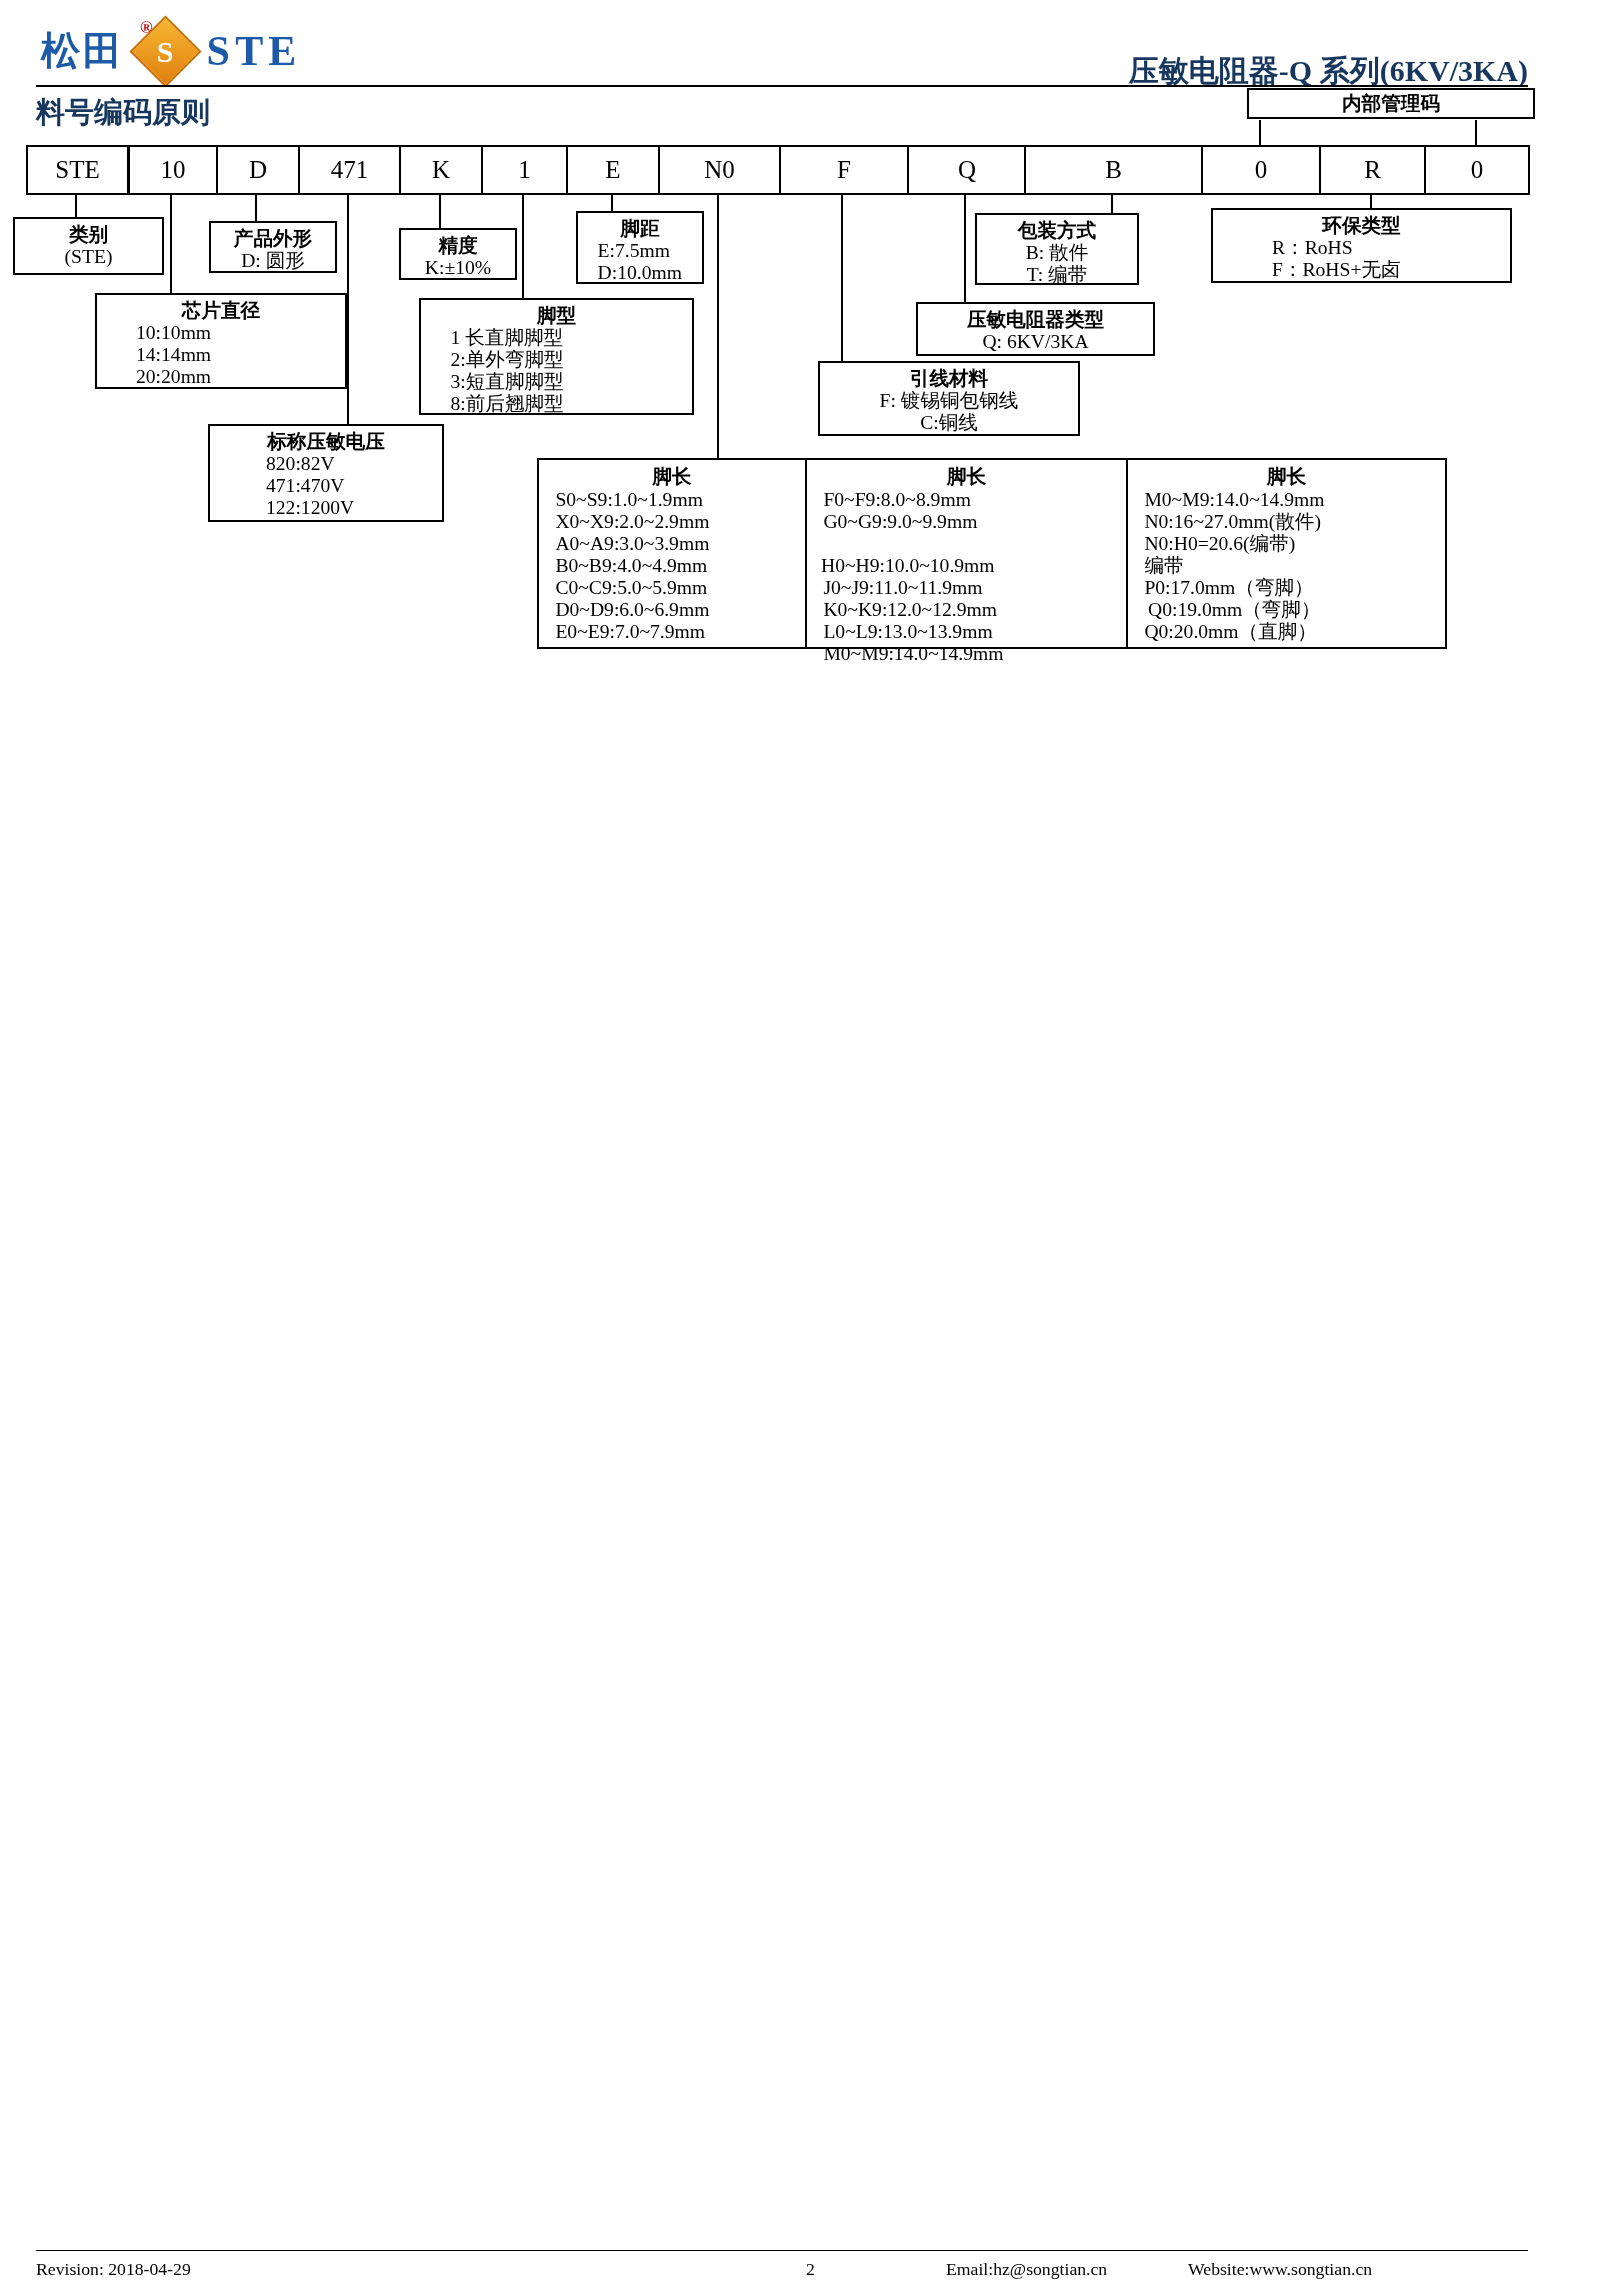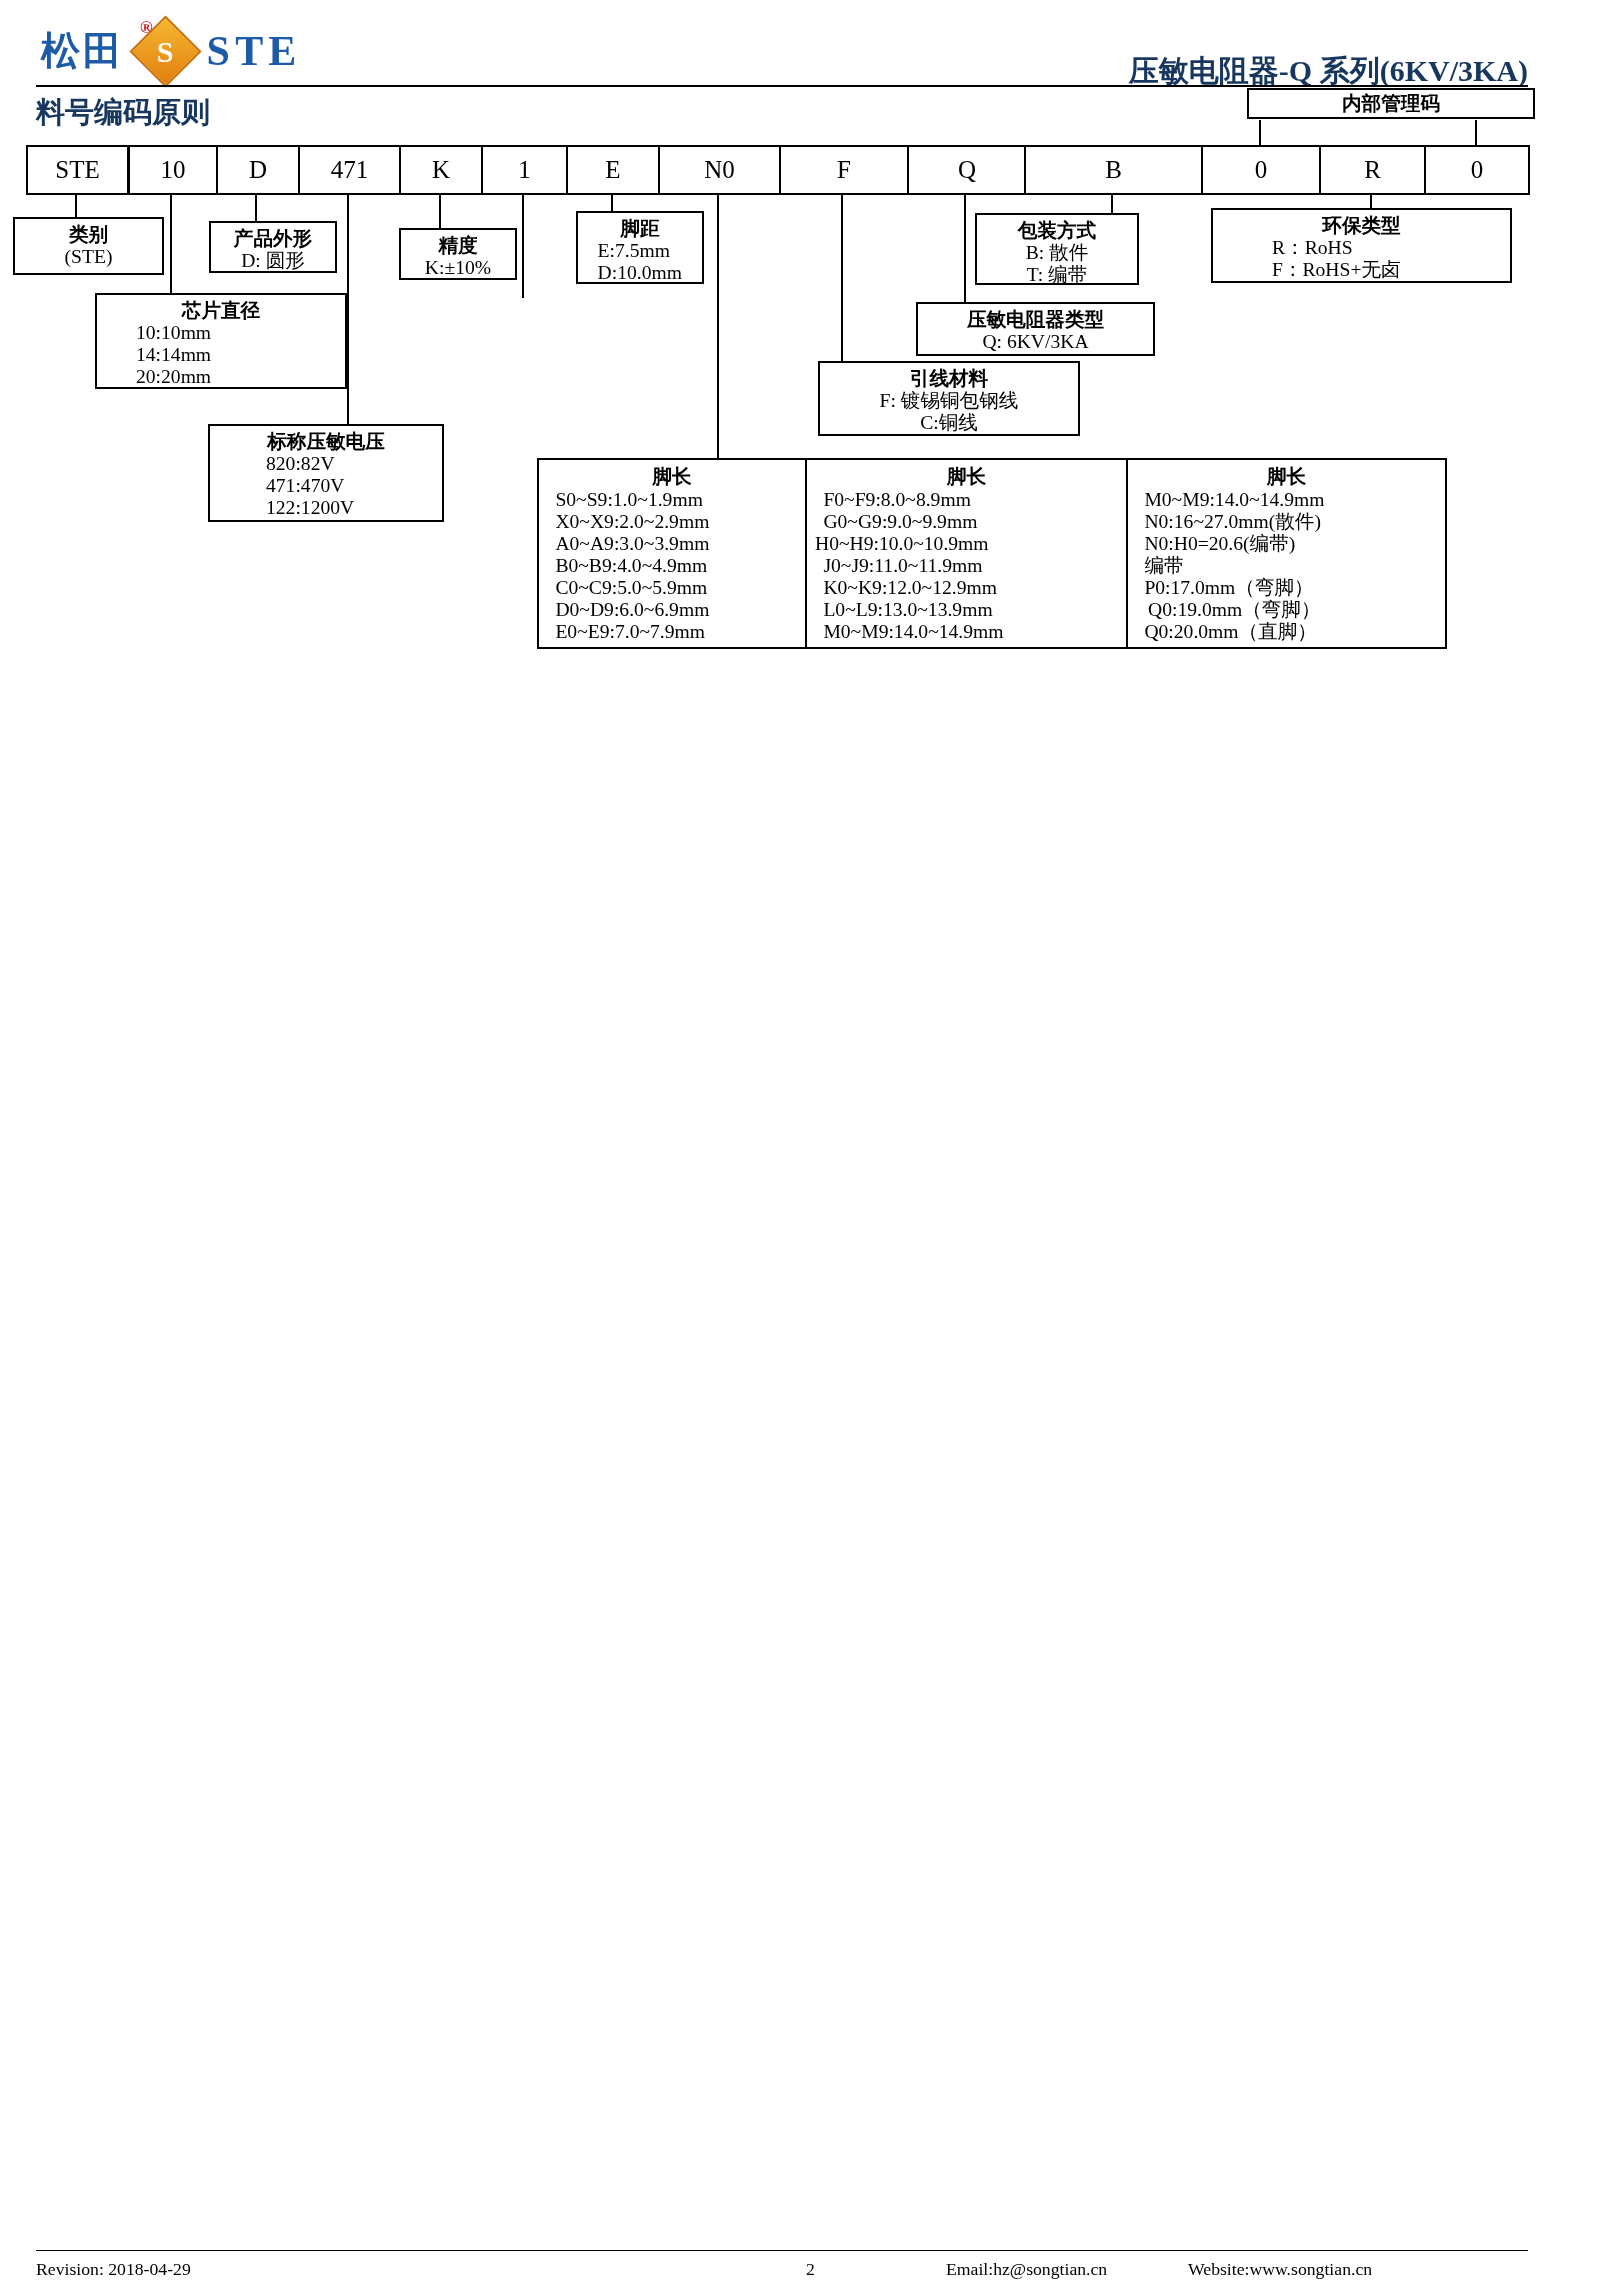--- a/index.html
+++ b/index.html
@@ -125,20 +125,27 @@
     <div class="c-line" style="padding-left:59px;">F：RoHS+无卤</div>
   </div>
 
   <div class="callout la" style="left:59px;top:293px;width:252px;height:96px;margin-left:36px;">
     <div class="c-title">芯片直径</div>
     <div class="c-line" style="padding-left:39px;">10:10mm</div>
     <div class="c-line" style="padding-left:39px;">14:14mm</div>
     <div class="c-line" style="padding-left:39px;">20:20mm</div>
   </div>
 
+  <div class="callout la" style="left:419px;top:298px;width:275px;height:117px;">
+    <div class="c-title">脚型</div>
+    <div class="c-line" style="padding-left:29.5px;">1 长直脚脚型</div>
+    <div class="c-line" style="padding-left:29.5px;">2:单外弯脚型</div>
+    <div class="c-line" style="padding-left:29.5px;">3:短直脚脚型</div>
+    <div class="c-line" style="padding-left:29.5px;">8:前后翘脚型</div>
+  </div>
 
   <div class="callout" style="left:916px;top:302px;width:239px;height:54px;">
     <div class="c-title">压敏电阻器类型</div>
     <div class="c-line">Q: 6KV/3KA</div>
   </div>
 
   <div class="callout" style="left:818px;top:361px;width:262px;height:75px;">
     <div class="c-title">引线材料</div>
     <div class="c-line">F: 镀锡铜包钢线</div>
     <div class="c-line">C:铜线</div>
@@ -159,21 +166,21 @@
     <div class="c-line" style="padding-left:16.4px;">B0~B9:4.0~4.9mm</div>
     <div class="c-line" style="padding-left:16.4px;">C0~C9:5.0~5.9mm</div>
     <div class="c-line" style="padding-left:16.4px;">D0~D9:6.0~6.9mm</div>
     <div class="c-line" style="padding-left:16.4px;">E0~E9:7.0~7.9mm</div>
   </div>
 
   <div class="callout la" style="left:805px;top:458px;width:323px;height:191px;padding-top:5.2px;">
     <div class="c-title">脚长</div>
     <div class="c-line" style="padding-left:16.4px;">F0~F9:8.0~8.9mm</div>
     <div class="c-line" style="padding-left:16.4px;">G0~G9:9.0~9.9mm</div>
-    <div class="c-line" style="padding-left:8px;">H0~H9:10.0~10.9mm</div>
+    <div class="c-line" style="padding-left:14px;margin-top:22px;">H0~H9:10.0~10.9mm</div>
     <div class="c-line" style="padding-left:16.4px;">J0~J9:11.0~11.9mm</div>
     <div class="c-line" style="padding-left:16.4px;">K0~K9:12.0~12.9mm</div>
     <div class="c-line" style="padding-left:16.4px;">L0~L9:13.0~13.9mm</div>
     <div class="c-line" style="padding-left:16.4px;">M0~M9:14.0~14.9mm</div>
   </div>
 
   <div class="callout la" style="left:1126px;top:458px;width:321px;height:191px;padding-top:5.2px;">
     <div class="c-title">脚长</div>
     <div class="c-line" style="padding-left:16.4px;">M0~M9:14.0~14.9mm</div>
     <div class="c-line" style="padding-left:16.4px;">N0:16~27.0mm(散件)</div>

